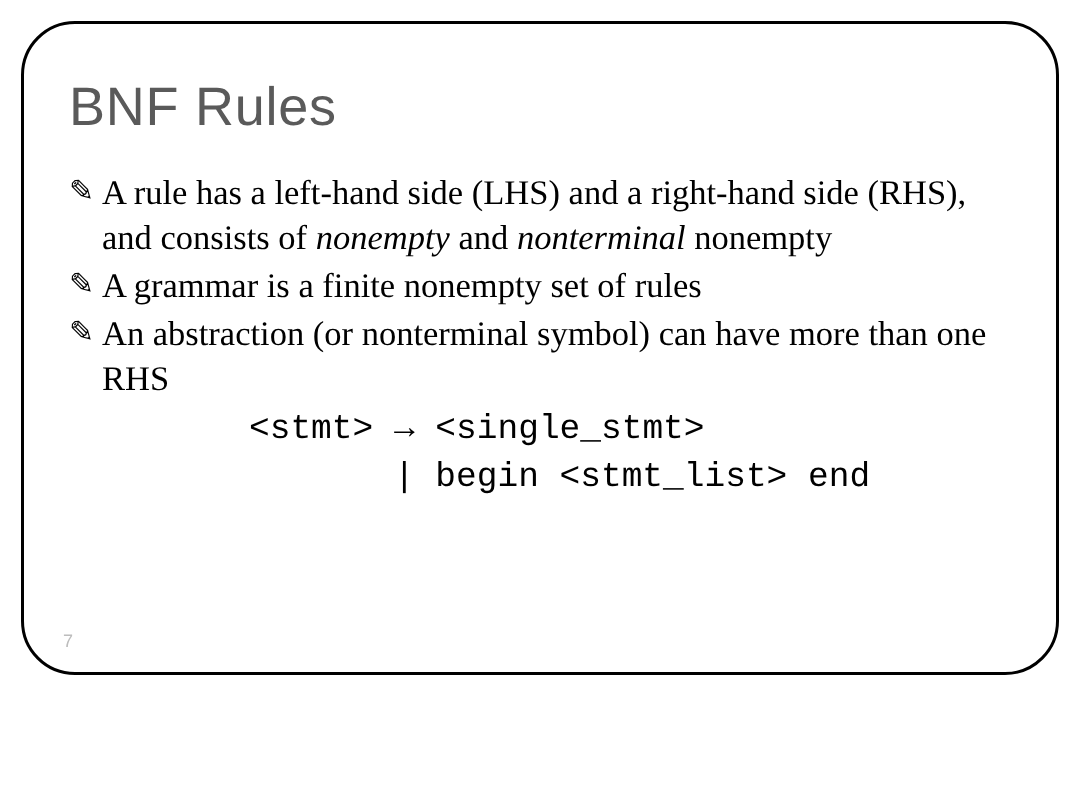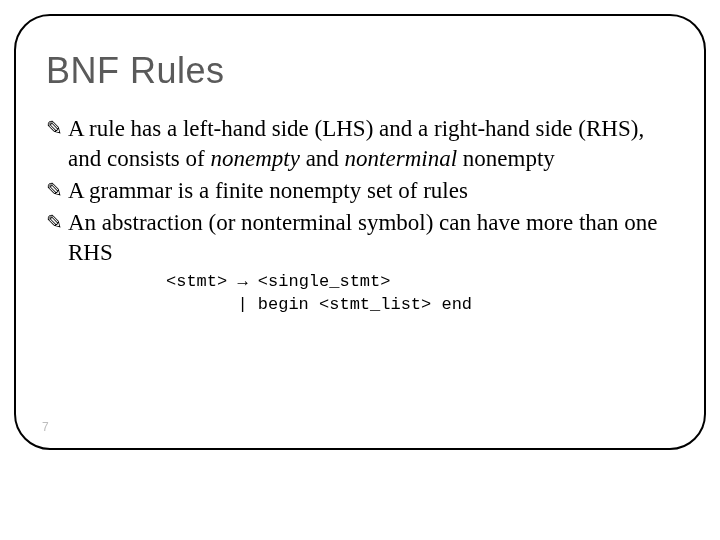--- a/index.html
+++ b/index.html
@@ -40,21 +40,21 @@
   .bullet-icon {
     flex: 0 0 auto;
     width: 22px;
     font-size: 20px;
     line-height: 1.4;
   }
   .bullet-text { flex: 1 1 auto; padding-right: 6px; }
   .italic { font-style: italic; }
   .code-block {
     font-family: "Courier New", Courier, monospace;
-    font-size: 17px;
+    font-size: 23px;
     white-space: pre;
     margin-left: 120px;
     margin-top: 4px;
     line-height: 1.35;
   }
   .page-num {
     position: absolute;
     left: 26px;
     bottom: 14px;
     font-family: Arial, sans-serif;

